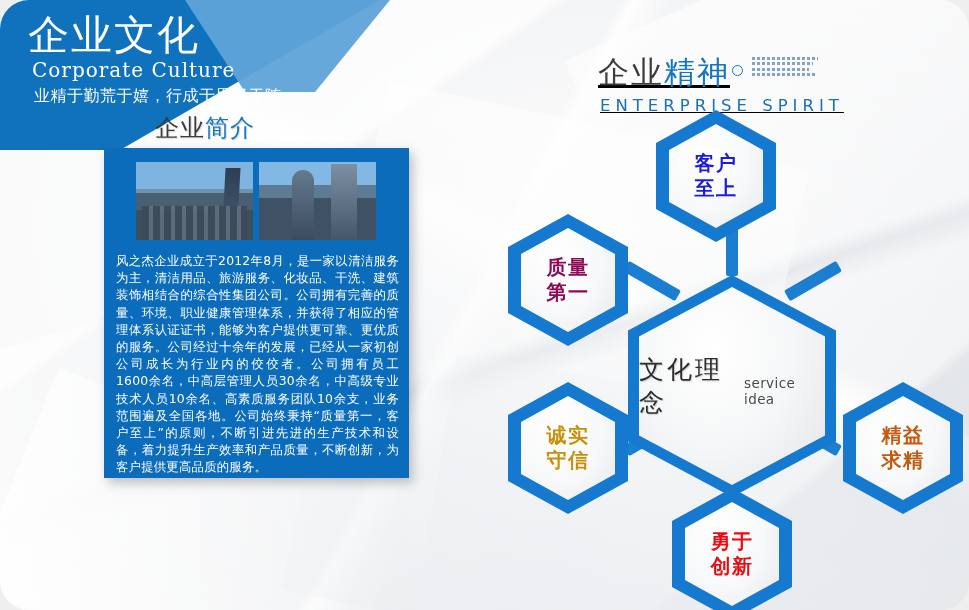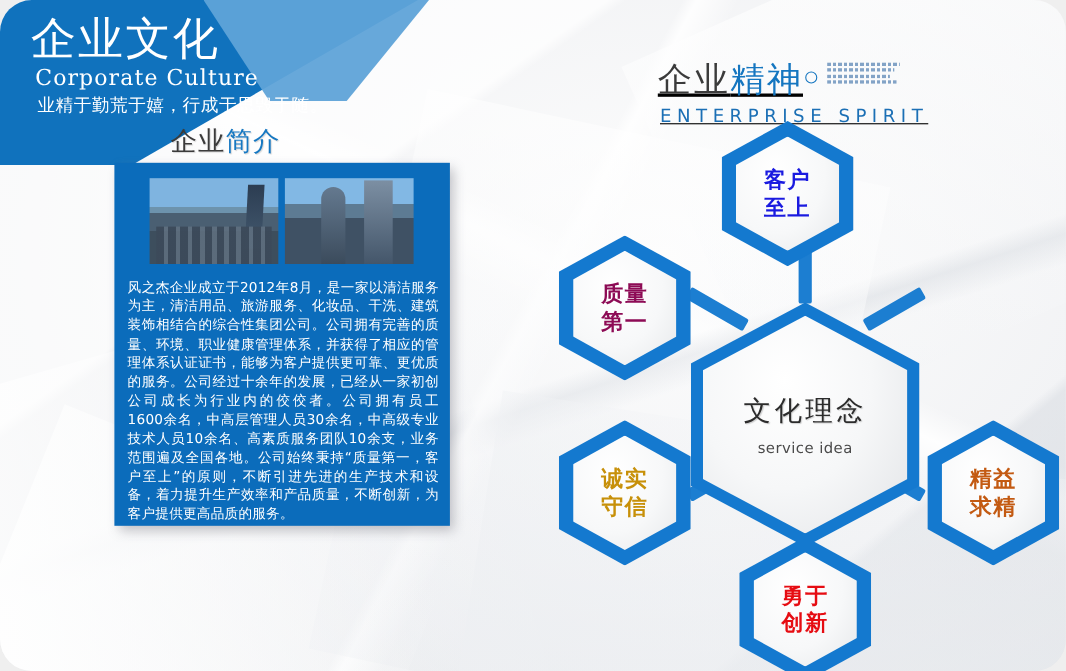--- a/index.html
+++ b/index.html
@@ -99,21 +99,21 @@
     clip-path:polygon(50% 0%,100% 25%,100% 75%,50% 100%,0% 75%,0% 25%);
     display:flex;flex-direction:column;align-items:center;justify-content:center;}
   .hex .inner span{font-size:20px;line-height:25px;font-weight:700;letter-spacing:1.5px;}
   .hex-center{position:absolute;width:208px;height:222px;}
   .hex-center .outer{position:absolute;inset:0;background:#1479cf;
     clip-path:polygon(50% 0%,100% 25%,100% 75%,50% 100%,0% 75%,0% 25%);
     filter:drop-shadow(2px 3px 4px rgba(110,115,125,.4));}
   .hex-center .inner{position:absolute;left:11px;top:12px;right:11px;bottom:12px;
     background:radial-gradient(ellipse at 40% 30%, #ffffff 0%, #f6f7f8 50%, #e2e4e7 100%);
     clip-path:polygon(50% 0%,100% 25%,100% 75%,50% 100%,0% 75%,0% 25%);
-    display:flex;flex-direction:column;align-items:center;justify-content:center;}
+    display:flex;flex-direction:row;align-items:center;justify-content:center;}
   .c-cn{font-size:25px;color:#2c2c2c;letter-spacing:3px;
     text-shadow:1px 1px 1px rgba(0,0,0,.18);}
   .c-en{font-size:13.5px;color:#4a4a4a;margin-top:10px;letter-spacing:.4px;}
 </style>
 </head>
 <body>
 
 <div id="stage">
 
   <div class="facet f1"></div>

